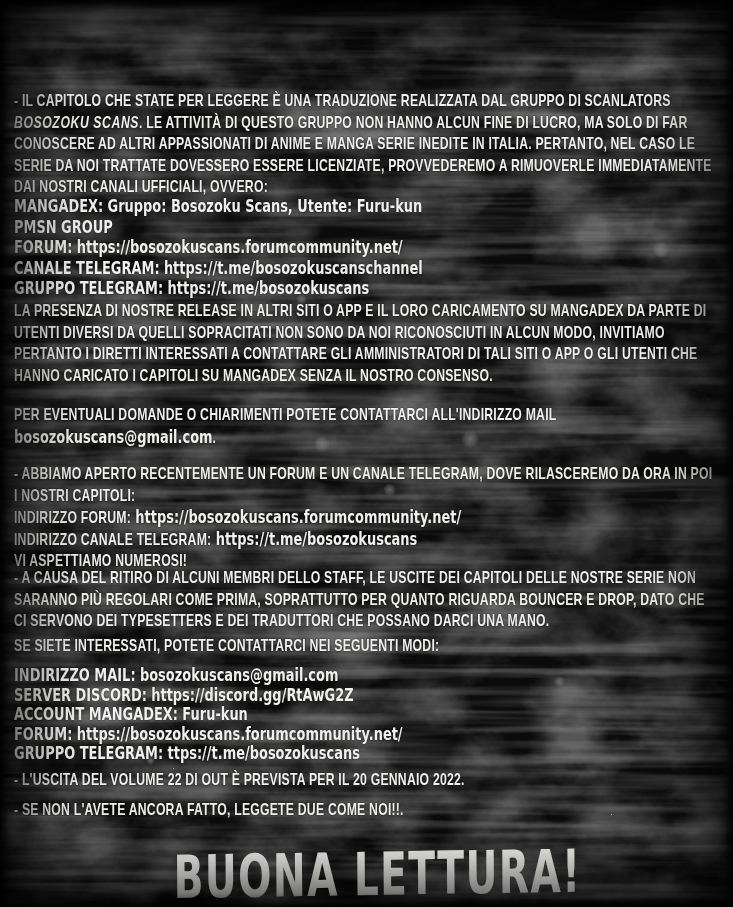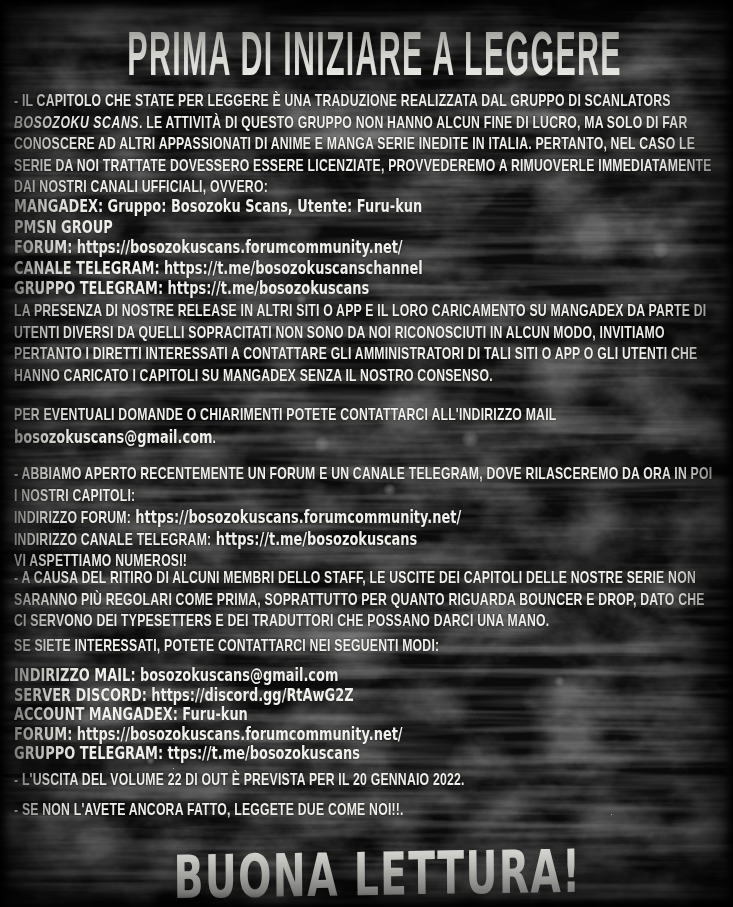--- a/index.html
+++ b/index.html
@@ -92,23 +92,20 @@
   <div class="blob" style="left:314px;top:436px;width:16px;height:16px;"></div>
   <div class="blob" style="left:461px;top:430px;width:18px;height:18px;"></div>
   <div class="blob" style="left:383px;top:483px;width:13px;height:13px;"></div>
   <div class="blob" style="left:652px;top:241px;width:17px;height:17px;"></div>
   <div class="blob" style="left:296px;top:294px;width:11px;height:11px;"></div>
   <div class="blob" style="left:554px;top:676px;width:11px;height:11px;"></div>
   <div class="blob" style="left:146px;top:756px;width:9px;height:9px;"></div>
 
   <div class="content">
 
-    <h1 class="title" style="margin:0;">
-      <span class="title-inner">PRIMA DI INIZIARE A LEGGERE</span>
-    </h1>
 
     <div class="sec" id="sec-intro">
       <p class="caps"><span>- IL CAPITOLO CHE STATE PER LEGGERE È UNA TRADUZIONE REALIZZATA DAL GRUPPO DI SCANLATORS </span><span class="em">BOSOZOKU SCANS</span><span>. LE ATTIVITÀ DI QUESTO GRUPPO NON HANNO ALCUN FINE DI LUCRO, MA SOLO DI FAR CONOSCERE AD ALTRI APPASSIONATI DI ANIME E MANGA SERIE INEDITE IN ITALIA. PERTANTO, NEL CASO LE SERIE DA NOI TRATTATE DOVESSERO ESSERE LICENZIATE, PROVVEDEREMO A RIMUOVERLE IMMEDIATAMENTE DAI NOSTRI CANALI UFFICIALI, OVVERO:</span></p>
     </div>
 
     <div class="sec" id="sec-channels">
       <ul class="plain channels hand">
         <li><span class="lbl">MANGADEX:</span><span>Gruppo: Bosozoku Scans, Utente: Furu-kun</span></li>
         <li><span class="lbl">PMSN GROUP</span><span></span></li>
         <li><span class="lbl">FORUM:</span><span>https://bosozokuscans.forumcommunity.net/</span></li>

